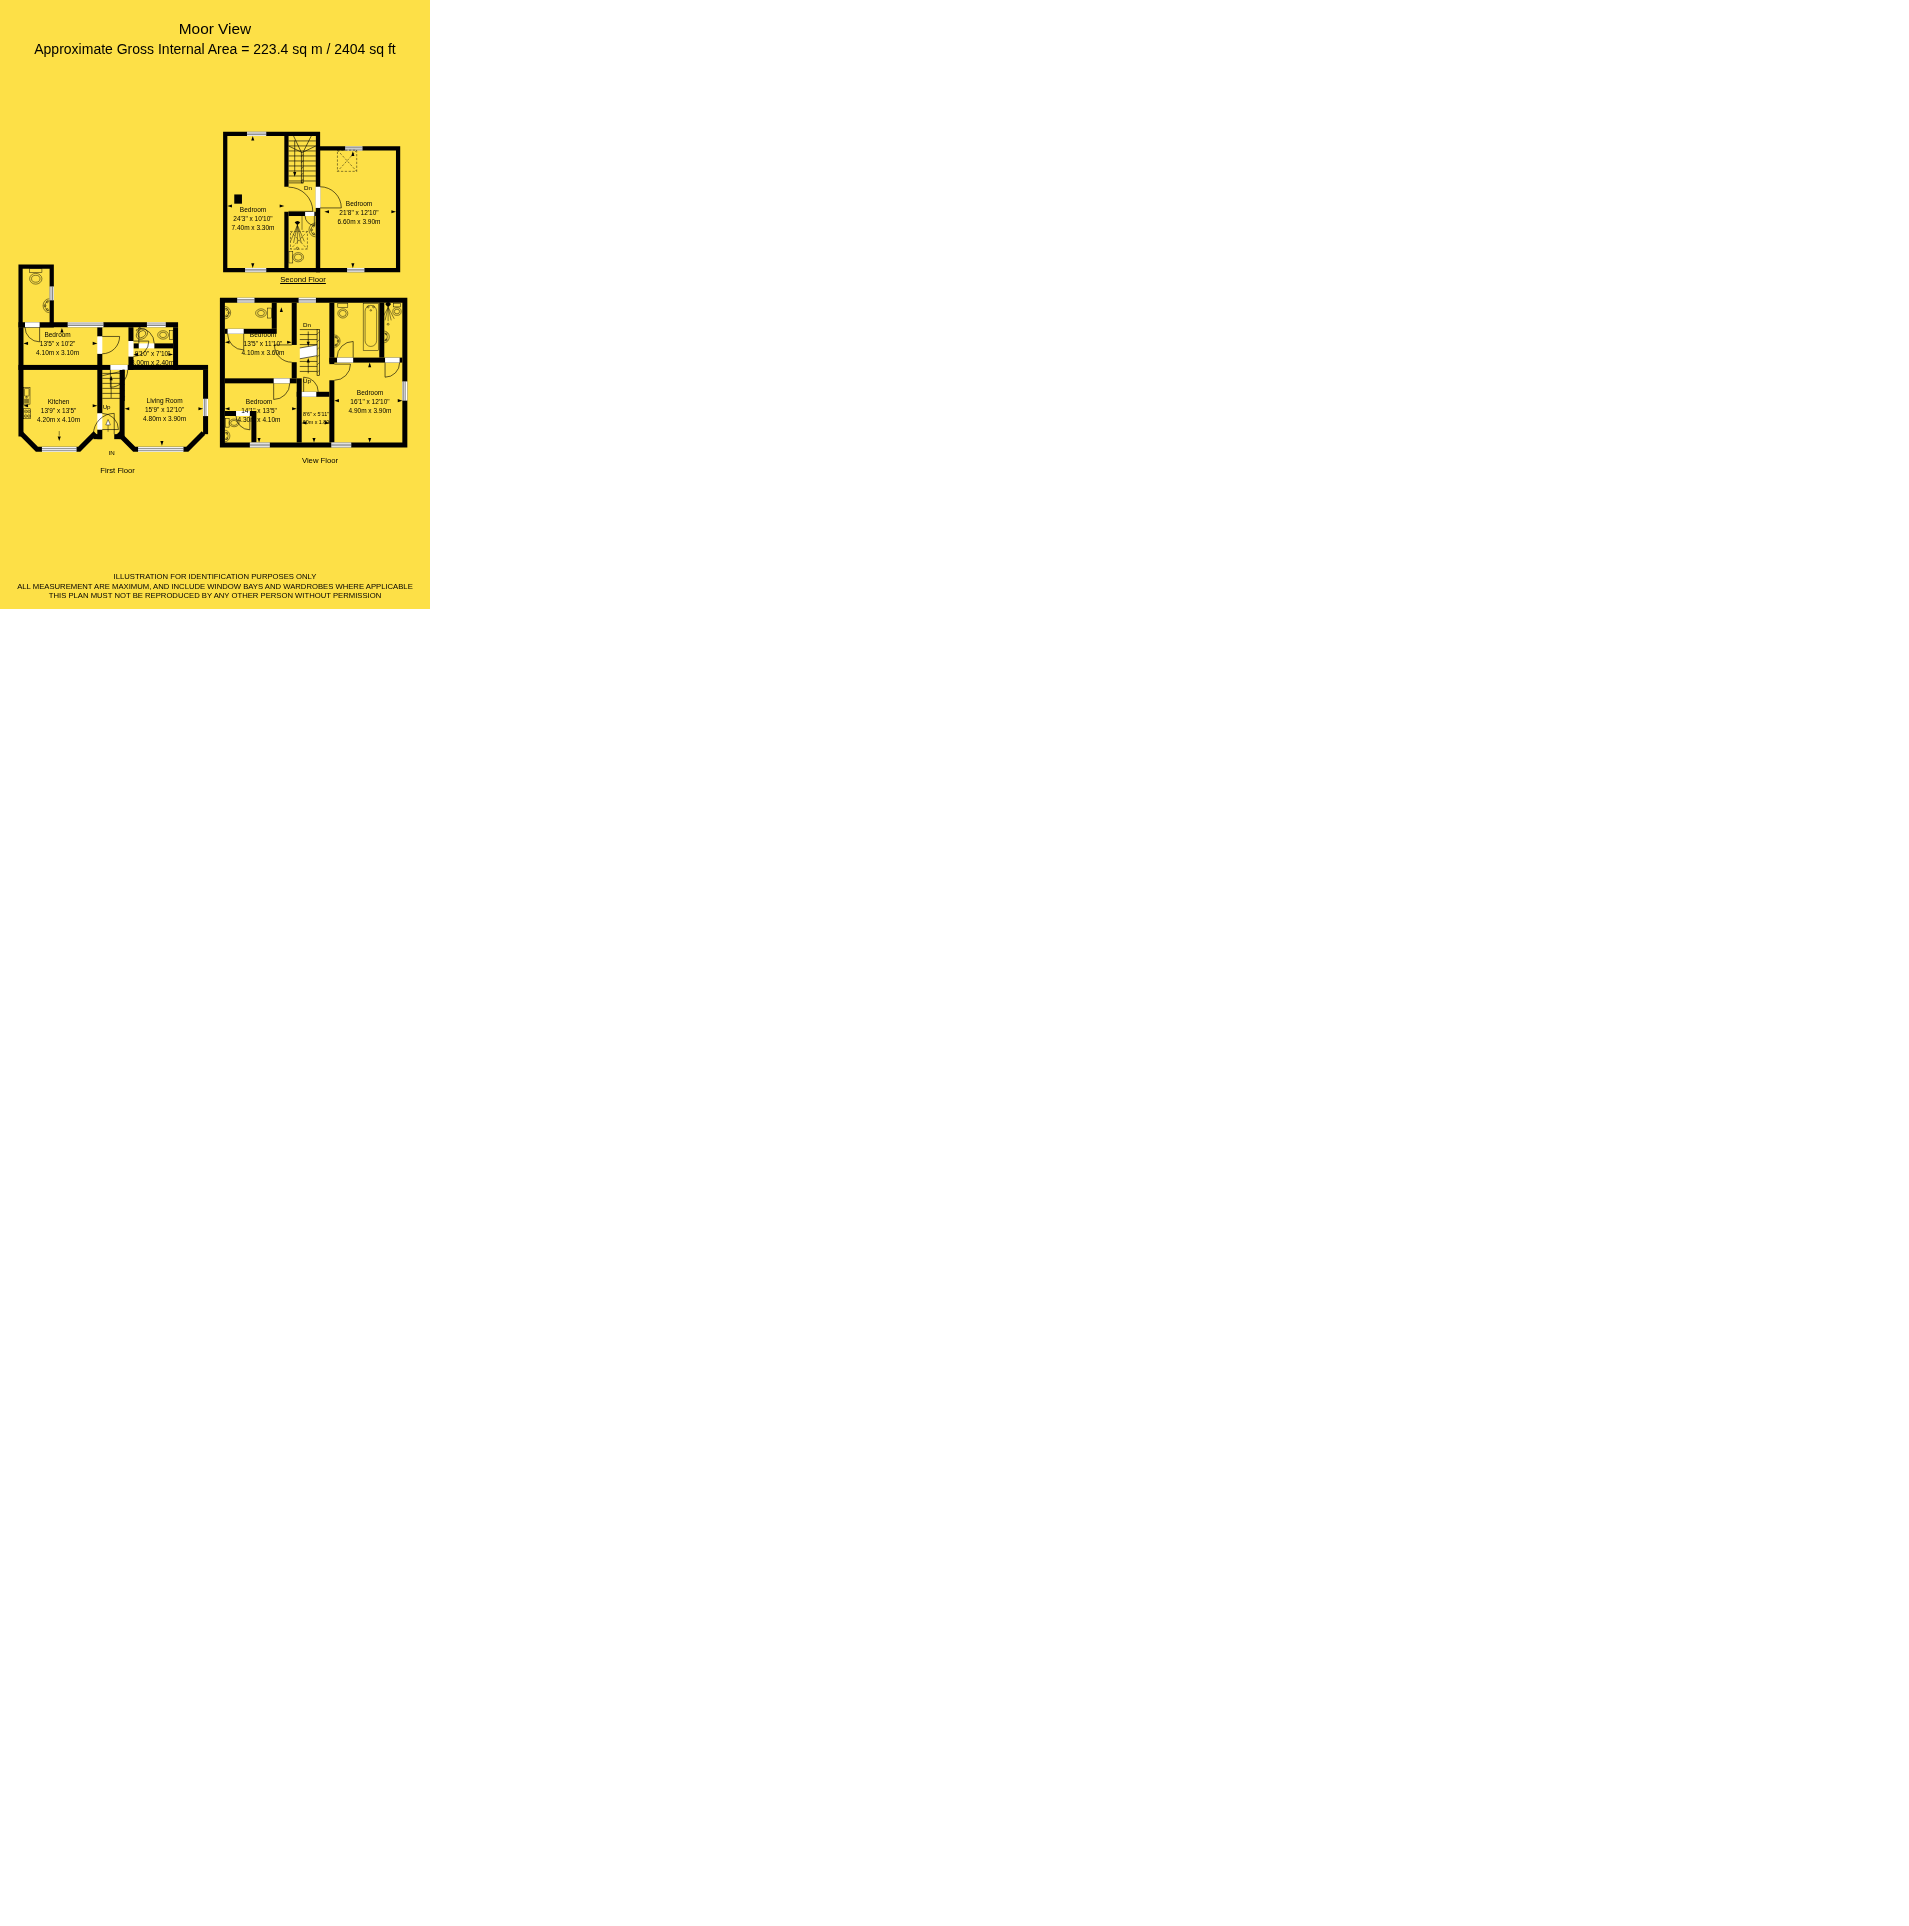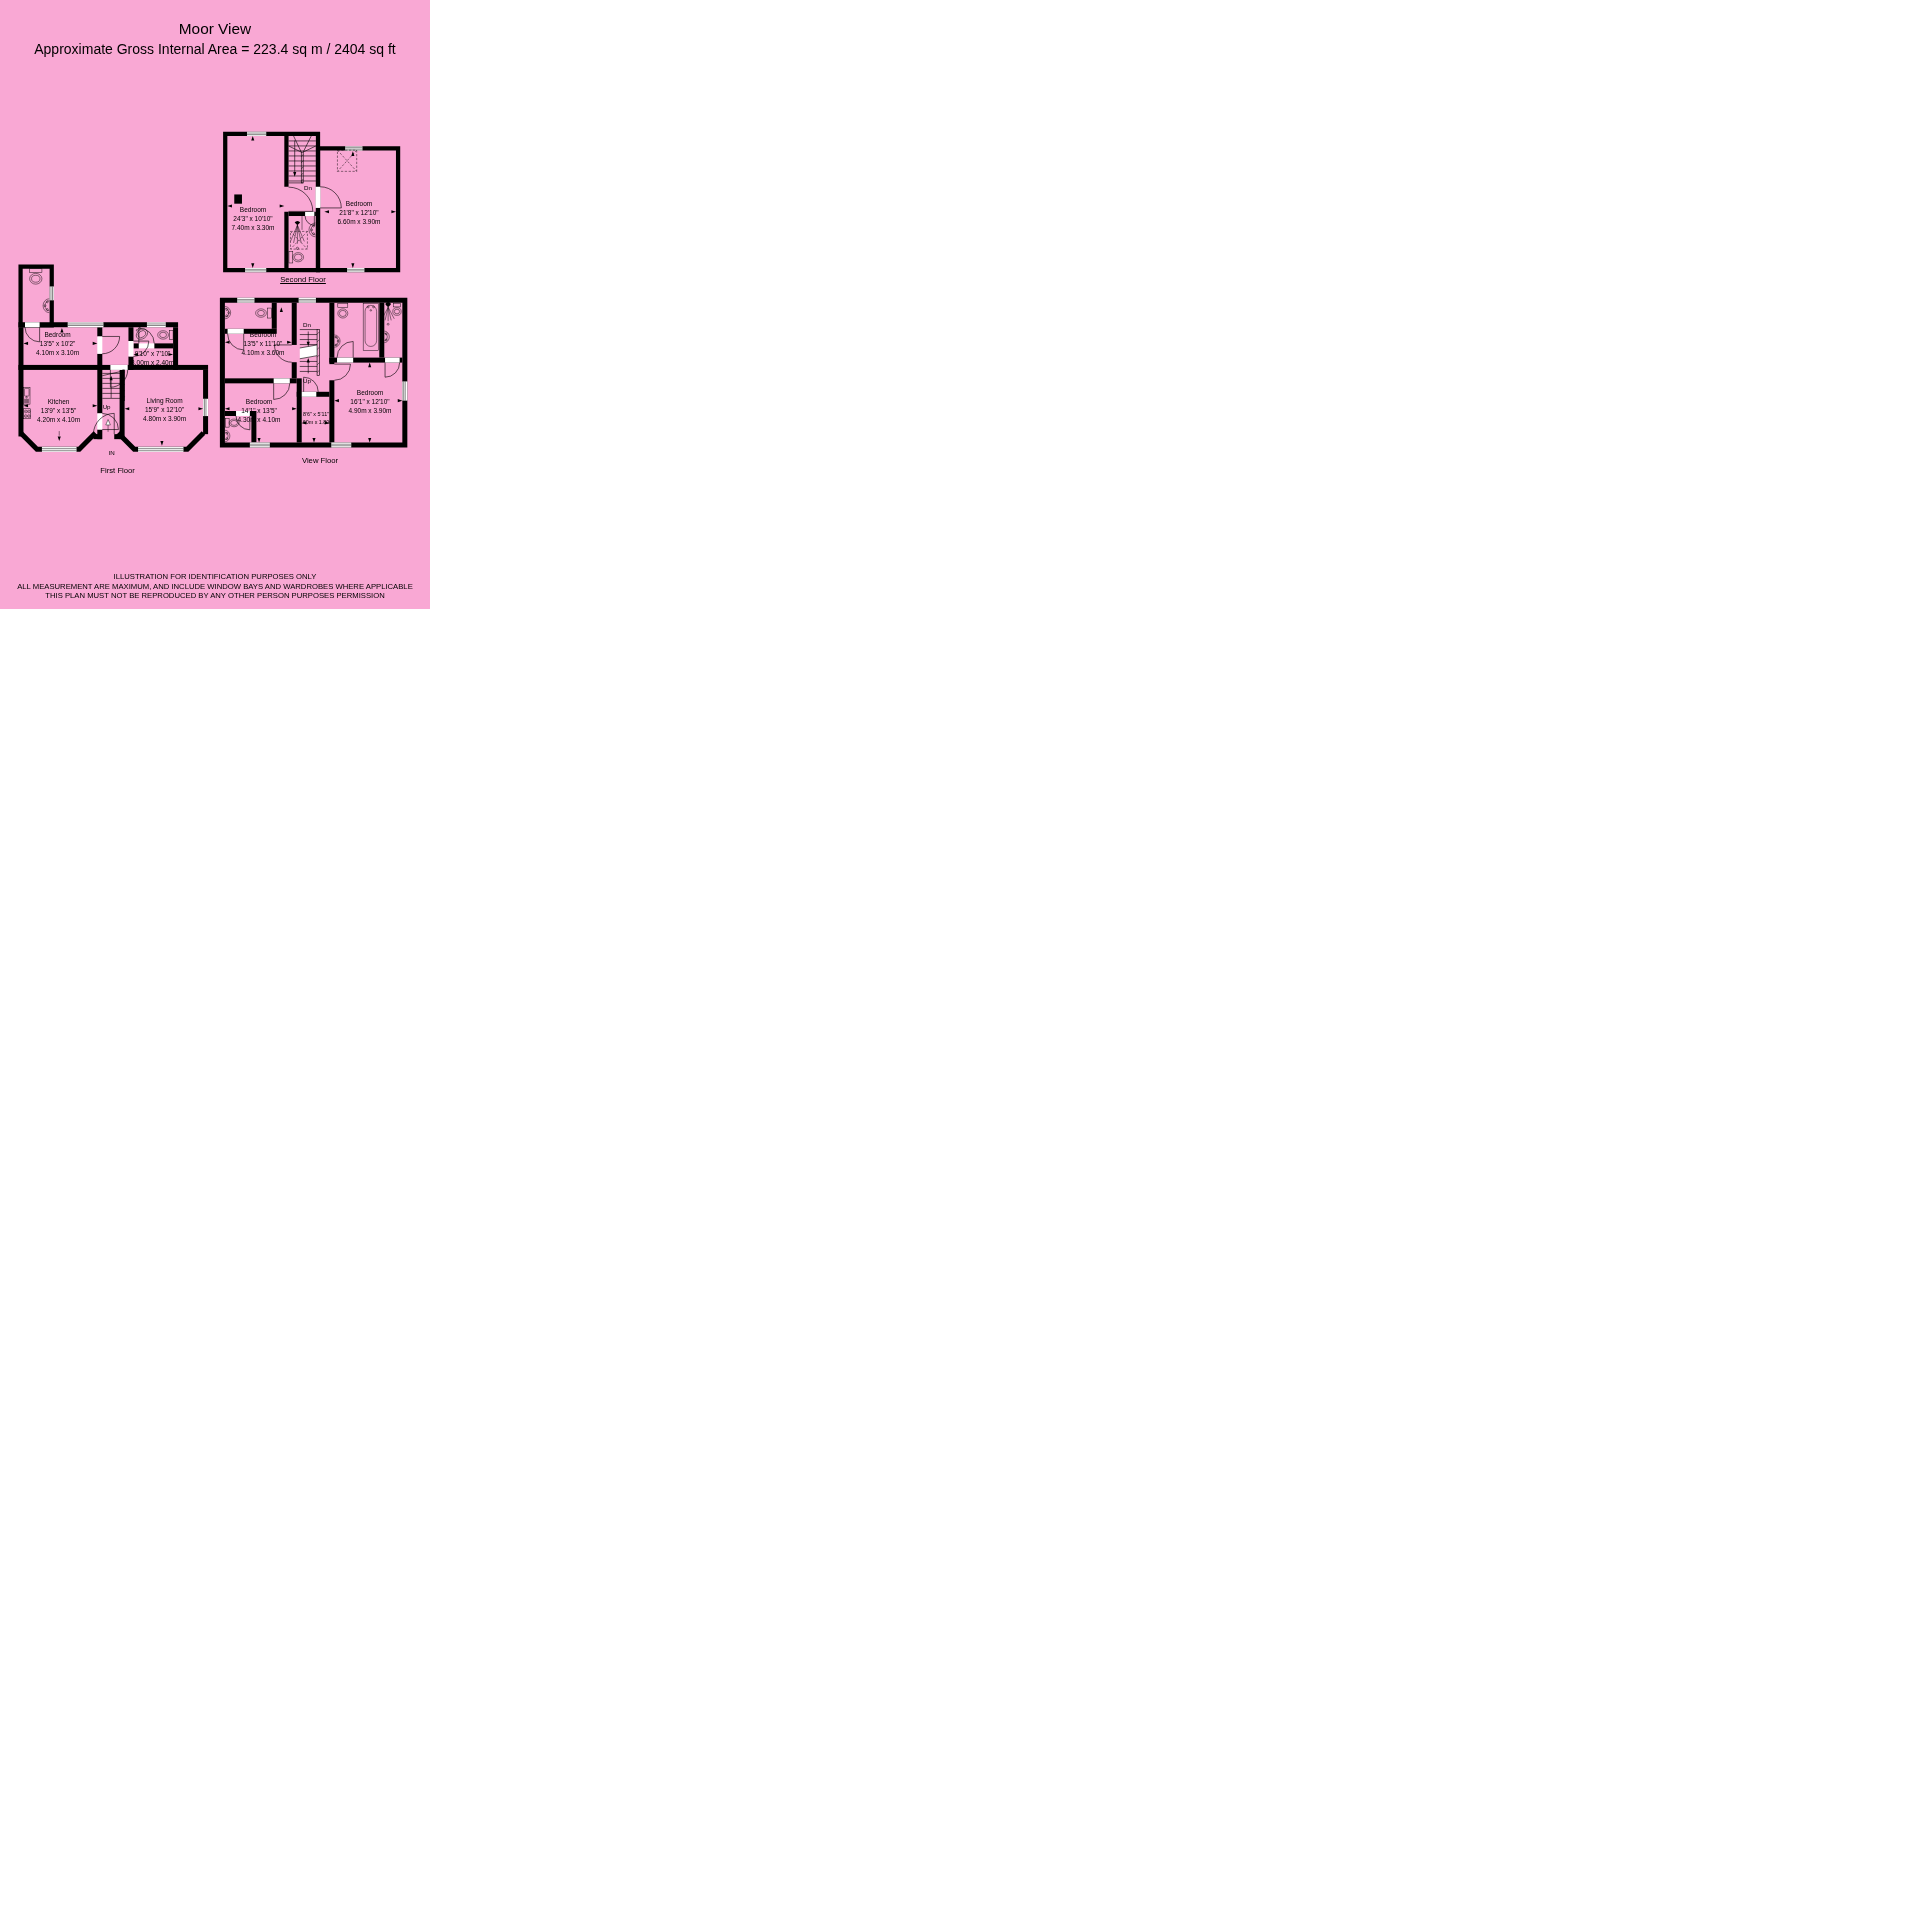--- a/index.html
+++ b/index.html
@@ -1,16 +1,16 @@
 <!DOCTYPE html>
 <html style="font-size:6.2px"><head>
 <meta charset="utf-8">
 <style>
   html,body{margin:0;padding:0;background:#fff;}
-  .page{position:relative;width:430px;height:609px;background:#f9a8d4;
+  .page{position:relative;width:430px;height:609px;background:#fde047;
         font-family:"Liberation Sans",sans-serif;color:#000;overflow:hidden;}
   .title{position:absolute;top:20px;left:0;width:100%;text-align:center;
          font-size:15.4px;font-weight:400;}
   .subtitle{position:absolute;top:41px;left:0;width:100%;text-align:center;font-size:14px;}
   .floor{position:absolute;}
   .floor svg{position:absolute;left:0;top:0;display:block;}
   .lbl{position:absolute;transform:translateX(-50%);text-align:center;
        font-size:6.5px;line-height:9.2px;white-space:nowrap;}
   .slbl{position:absolute;transform:translateX(-50%);font-size:6.2px;white-space:nowrap;}
   .caption{position:absolute;transform:translateX(-50%);font-size:7.7px;white-space:nowrap;}
@@ -415,17 +415,17 @@
       <div>4.90m x 3.90m</div>
     </div>
     <div class="slbl" style="left:91px;top:26px;">Dn</div>
     <div class="slbl" style="left:91px;top:82px;">Up</div>
     <div class="caption" style="left:104px;top:161px;">View Floor</div>
   </div>
 
   <div class="disclaimer">
     <div>ILLUSTRATION FOR IDENTIFICATION PURPOSES ONLY</div>
     <div>ALL MEASUREMENT  ARE MAXIMUM, AND INCLUDE WINDOW BAYS AND WARDROBES WHERE APPLICABLE</div>
-    <div>THIS PLAN MUST NOT BE REPRODUCED BY ANY OTHER PERSON PURPOSES PERMISSION</div>
+    <div>THIS PLAN MUST NOT BE REPRODUCED BY ANY OTHER PERSON WITHOUT PERMISSION</div>
   </div>
 
 </div>
 
 
 </body></html>

